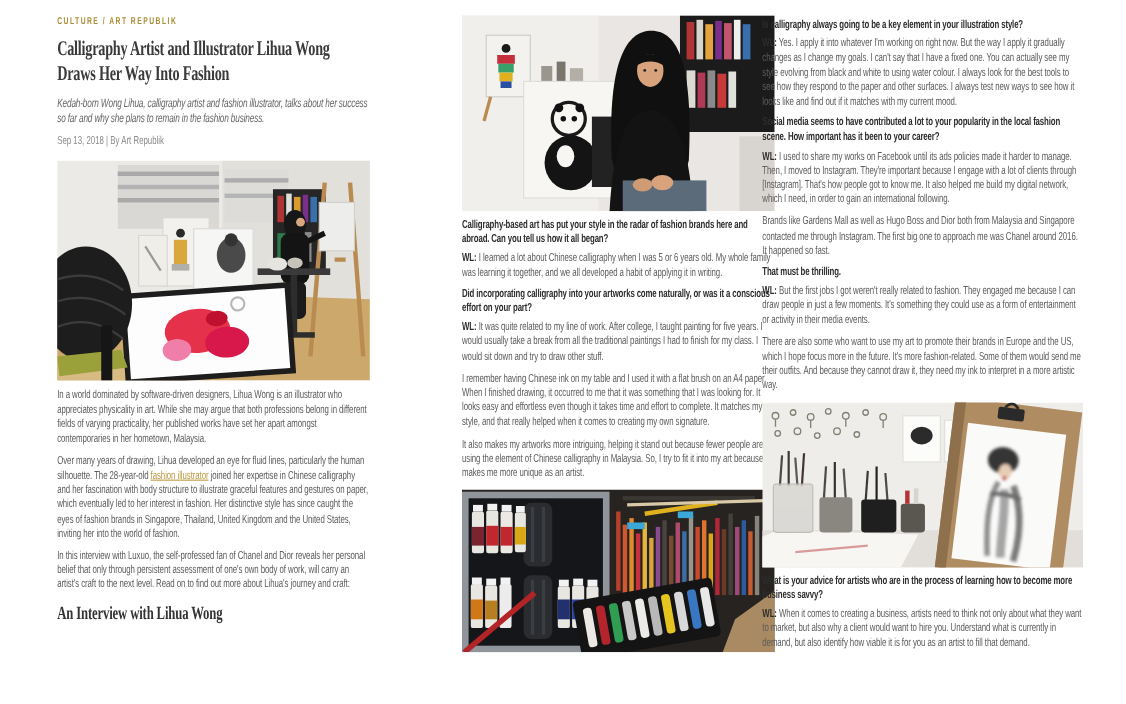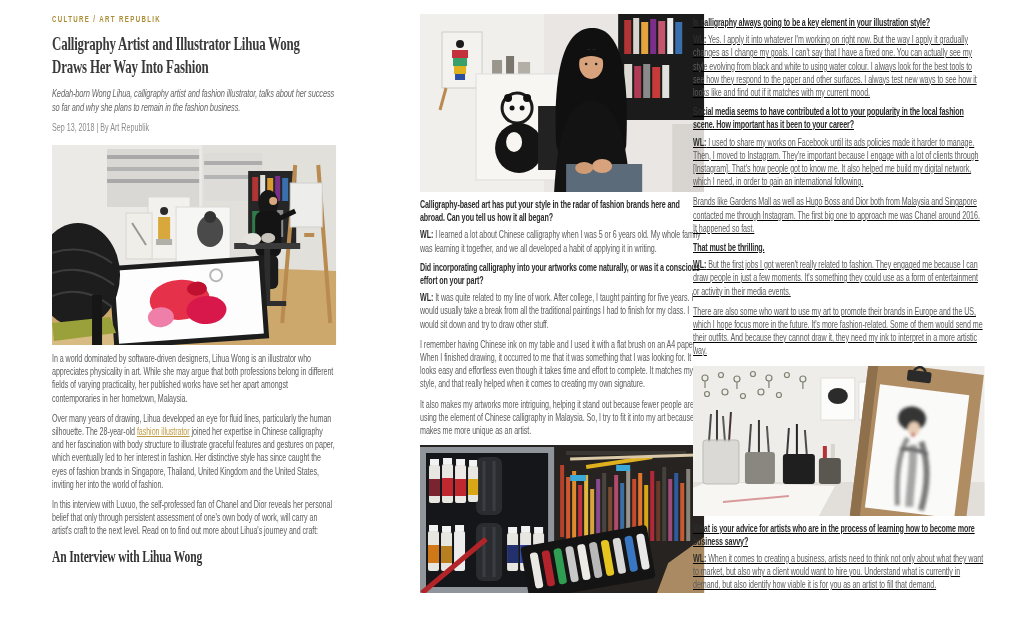--- a/index.html
+++ b/index.html
@@ -1,21 +1,21 @@
 <!DOCTYPE html>
 <html><head>
 <meta charset="utf-8">
 <style>
   html,body { margin:0; padding:0; background:#ffffff; }
   .page { position:relative; width:1024px; height:593px; background:#fff; overflow:hidden;
           font-family:"Liberation Sans", sans-serif; }
   .col { position:absolute; top:0; }
   #col-left  { left:52px;  width:284px; height:640px; }
   #col-mid   { left:420px; width:284px; height:640px; }
-  #col-right { left:693px; width:292px; height:640px;text-decoration:underline; }
+  #col-right { left:693px; width:292px; height:640px; }
   
   .squeeze { transform:scaleX(0.68); transform-origin:0 0; width:418px; }
   #col-right .squeeze { width:429px; }
 
   .eyebrow { display:inline-block; margin-top:14px; font-size:9px; font-weight:bold;
              letter-spacing:2px; color:#ab8c33; text-decoration:none; cursor:pointer; }
   h1 { font-family:"Liberation Serif", serif; font-size:19px; line-height:22.5px;
        color:#3a3a3a; margin:7px 0 0; font-weight:700; letter-spacing:-0.3px; }
   .standfirst { font-style:italic; font-size:11px; line-height:14px; color:#666;
                 margin:8px 0 0; letter-spacing:-0.2px; }

